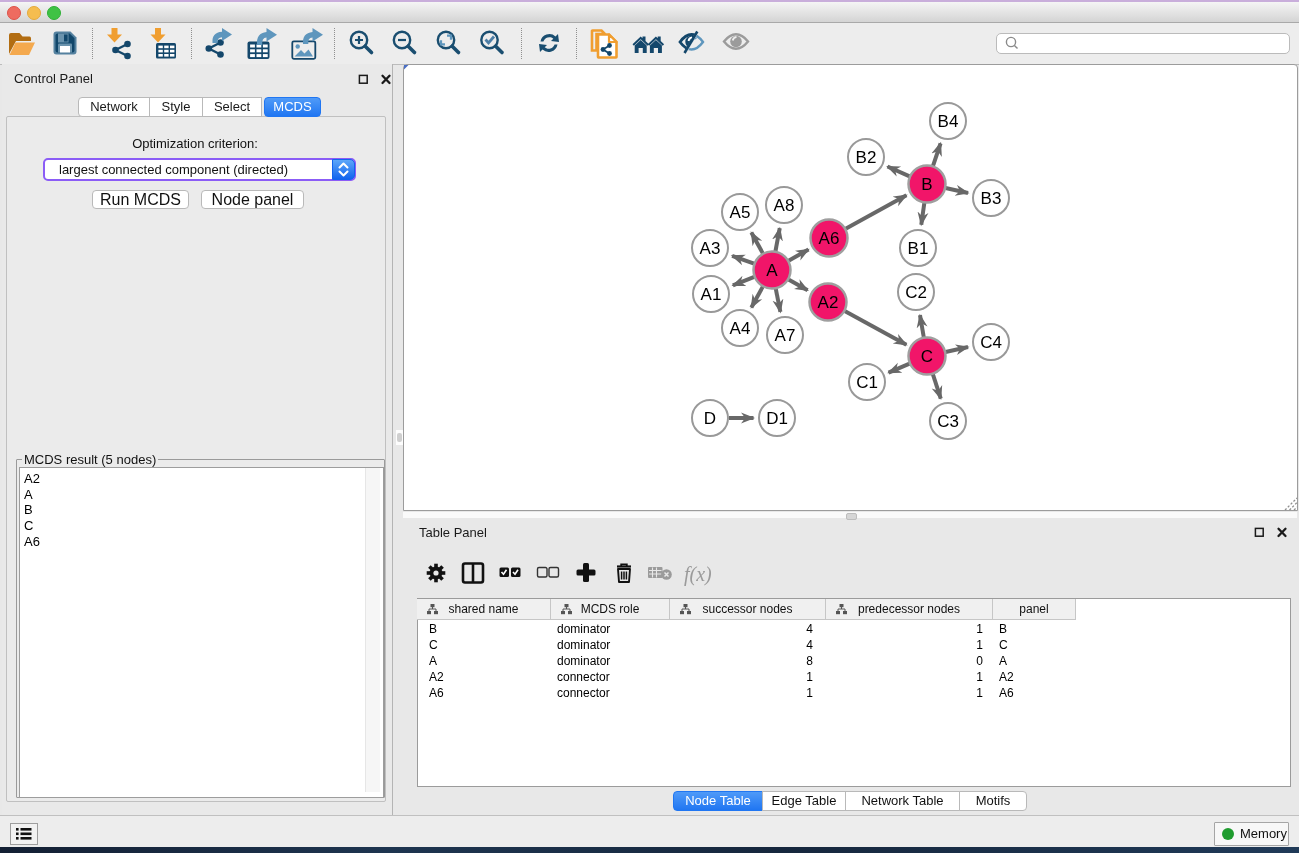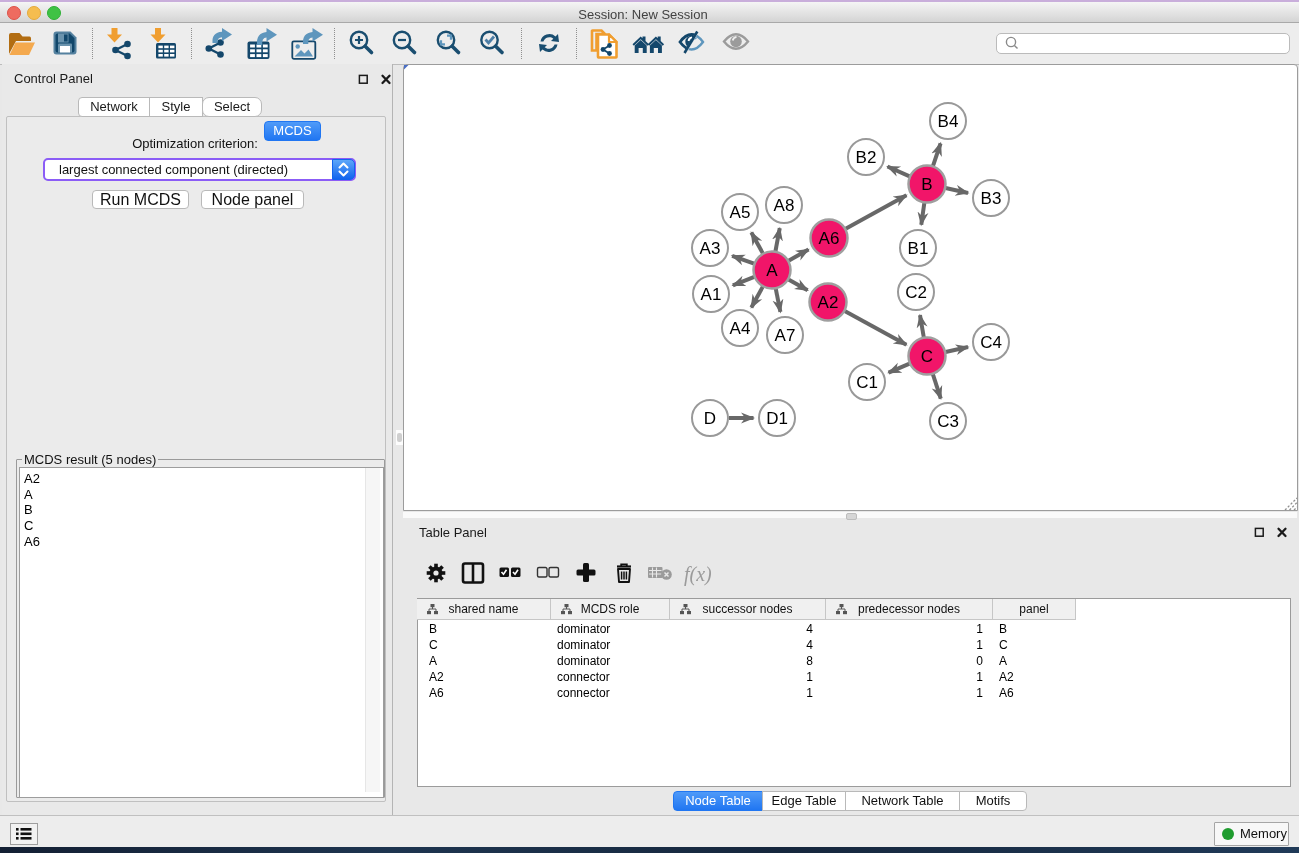--- a/index.html
+++ b/index.html
@@ -16,21 +16,21 @@
   #toolbar{left:0;top:23px;width:1299px;height:41px;background:#ededed;border-bottom:1px solid #bcbcbc;}
   .tsep{position:absolute;top:5px;height:31px;width:0;border-left:1px dotted #8f8f8f;}
   #searchbox{position:absolute;left:996px;top:10px;width:292px;height:19px;background:#fff;border:1px solid #bbb;border-radius:5px;}
   
   #cpanel{left:2px;top:64px;width:390px;height:751px;background:#e9e9e9;border-right:1px solid #b4b4b4;}
   #cp-title{left:14px;top:71px;font-size:13px;color:#1a1a1a;}
   #cp-box{position:absolute;left:6px;top:116px;width:378px;height:684px;background:#ebebeb;border:1px solid #c0c0c0;border-radius:2px;}
   
   .tabstrip{position:absolute;top:97px;height:20px;}
   .tab{position:absolute;top:0;height:18px;border:1px solid #b9b9b9;background:#fff;color:#1a1a1a;font-size:13px;text-align:center;line-height:18px;}
-  .tabsel{background:linear-gradient(#509bf8,#2076f2);color:#fff;border-color:#2076f2;margin-top:24px;}
+  .tabsel{background:linear-gradient(#509bf8,#2076f2);color:#fff;border-color:#2076f2;}
   
   #optlabel{left:6px;top:136px;width:378px;text-align:center;font-size:13px;color:#111;}
   #dropdown{left:43px;top:158px;width:309px;height:19px;background:#fff;border:2px solid #8b5cf6;border-radius:5px;}
   #dd-text{position:absolute;left:14px;top:2px;font-size:13px;color:#111;}
   #dd-btn{position:absolute;right:-1px;top:-1px;width:21px;height:19px;background:linear-gradient(#5da7f9,#1264ee);border-radius:0 5px 5px 0;border:1px solid #1264ee;}
   .btn{position:absolute;height:17px;background:#fff;border:1px solid #b9b9b9;border-radius:4px;font-size:16px;color:#111;text-align:center;line-height:17px;}
   
   #fieldset{left:16px;top:459px;width:367px;height:337px;border:1px solid #9a9a9a;border-radius:1px;}
   #fs-legend{position:absolute;left:5px;top:-8px;background:#ebebeb;padding:0 2px;font-size:13px;color:#111;text-align:right;}
   #fs-list{position:absolute;left:2px;top:7px;width:359px;height:326px;background:#fff;border:1px solid #9d9d9d;font-size:13px;color:#000;padding:3px 0 0 4px;line-height:15.7px;}
@@ -54,21 +54,20 @@
   #memorybtn{position:absolute;left:1214px;top:822px;width:73px;height:22px;background:#f7f7f7;border:1px solid #a5a5a5;border-radius:1px;font-size:13px;color:#111;line-height:22px;}
   #listbtn{position:absolute;left:10px;top:823px;width:26px;height:20px;background:#f2f2f2;border:1px solid #9e9e9e;}
 </style>
 </head>
 <body>
 <div class="abs" id="topstrip"></div>
 <div class="abs" id="titlebar">
   <div class="tl" style="left:7px;background:#ee6b60;border:0.5px solid #dd5248;"></div>
   <div class="tl" style="left:27px;background:#f5bd4f;border:0.5px solid #e5a93b;"></div>
   <div class="tl" style="left:47px;background:#3fc245;border:0.5px solid #2fb036;"></div>
-  <div class="abs" id="title-text">Session: New Session</div>
 </div>
 <div class="abs" id="toolbar">
   <div class="tsep" style="left:92px"></div>
   <div class="tsep" style="left:191px"></div>
   <div class="tsep" style="left:334px"></div>
   <div class="tsep" style="left:521px"></div>
   <div class="tsep" style="left:576px"></div>
   <svg id="toolbar-icons" width="1299" height="41" style="position:absolute;left:0;top:0;">
 
     <g transform="translate(8,8)">
@@ -232,21 +231,21 @@
 <div class="abs" id="cpanel"></div>
 <div class="abs" id="cp-title">Control Panel</div>
 <svg class="abs" width="36" height="12" style="left:358px;top:74px;">
   <rect x="1.4" y="1.4" width="7.8" height="7.8" fill="none" stroke="#1a1a1a" stroke-width="1.5"></rect>
   <path d="M24.5,1.8 L31.5,9 M31.5,1.8 L24.5,9" stroke="#1a1a1a" stroke-width="2.3" stroke-linecap="round"></path>
 </svg>
 <div id="cp-box"></div>
 <div class="tabstrip" style="left:78px;">
   <div class="tab" style="left:0;width:70px;border-radius:4px 0 0 4px;">Network</div>
   <div class="tab" style="left:71px;width:52px;border-radius:0;">Style</div>
-  <div class="tab" style="left:124px;width:58px;border-radius:7px;">Select</div>
+  <div class="tab" style="left:124px;width:58px;">Select</div>
   <div class="tab tabsel" style="left:186px;width:55px;border-radius:4px;">MCDS</div>
 </div>
 <div class="abs" id="optlabel">Optimization criterion:</div>
 <div class="abs" id="dropdown">
   <div id="dd-text">largest connected component (directed)</div>
   <div id="dd-btn">
       <svg width="21" height="19" style="position:absolute;left:0;top:0;">
     <path d="M6.5,7.5 L10.5,3.5 L14.5,7.5" fill="none" stroke="#fff" stroke-width="2" stroke-linecap="round" stroke-linejoin="round"></path>
     <path d="M6.5,11.5 L10.5,15.5 L14.5,11.5" fill="none" stroke="#fff" stroke-width="2" stroke-linecap="round" stroke-linejoin="round"></path>
   </svg>

